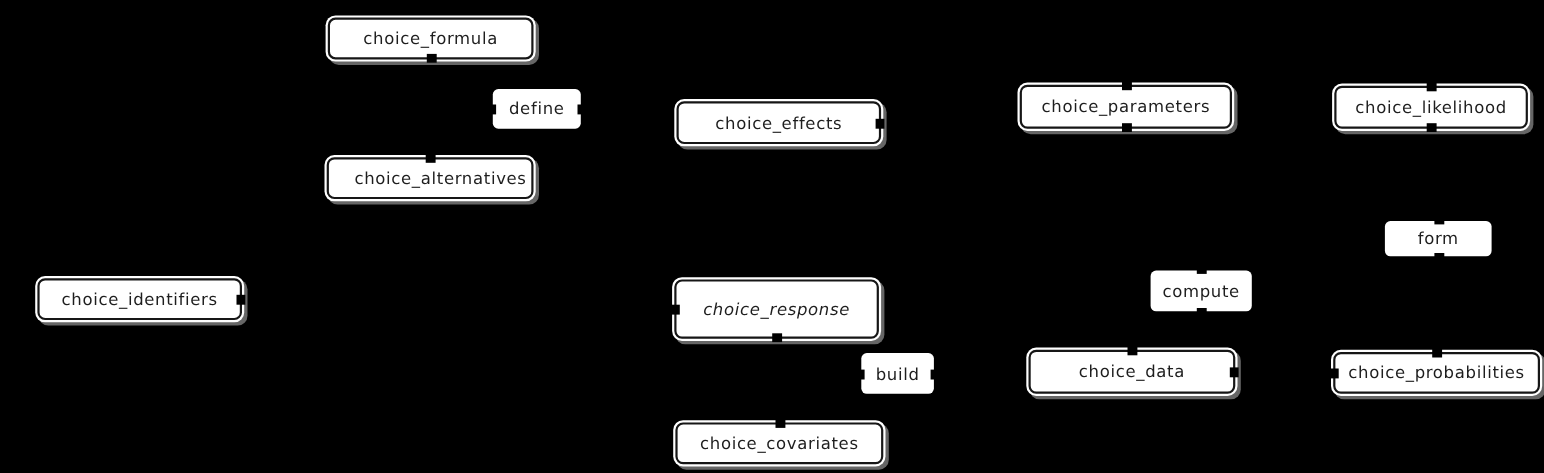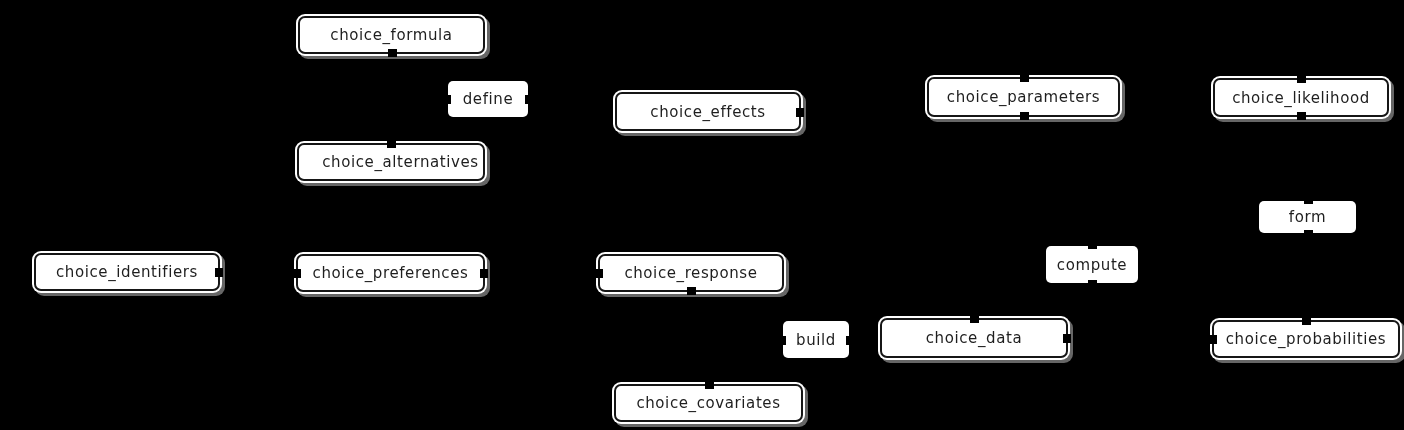--- a/index.html
+++ b/index.html
@@ -90,33 +90,28 @@
   <div class="node" style="left:297px; top:143px; width:188px; height:38px;padding-left:19px;">
     <i class="notch notch-top"></i>
     <span class="node-label">choice_alternatives</span>
   </div>
 
   <div class="node" style="left:3px; top:253px; width:186px; height:38px;margin-left:31px;">
     <i class="notch notch-right"></i>
     <span class="node-label">choice_identifiers</span>
   </div>
 
-  <div class="node" style="left:296px; top:254px; width:189px; height:38px;">
-    <i class="notch notch-left"></i>
-    <i class="notch notch-right"></i>
-    <span class="node-label">choice_preferences</span>
-  </div>
 
-  <div class="node" style="left:598px; top:254px; width:186px; height:38px;">
+  <div class="node" style="left:613px; top:254px; width:186px; height:54px;font-style:italic;">
     <i class="notch notch-left"></i>
     <i class="notch notch-bottom"></i>
     <span class="node-label">choice_response</span>
   </div>
 
-  <div class="node" style="left:880px; top:318px; width:188px; height:40px;align-items:center;">
+  <div class="node" style="left:935px; top:318px; width:188px; height:40px;align-items:center;">
     <i class="notch notch-top"></i>
     <i class="notch notch-right"></i>
     <span class="node-label">choice_data</span>
   </div>
 
   <div class="node" style="left:1212px; top:320px; width:188px; height:38px;align-items:center;">
     <i class="notch notch-top"></i>
     <i class="notch notch-left"></i>
     <span class="node-label">choice_probabilities</span>
   </div>

